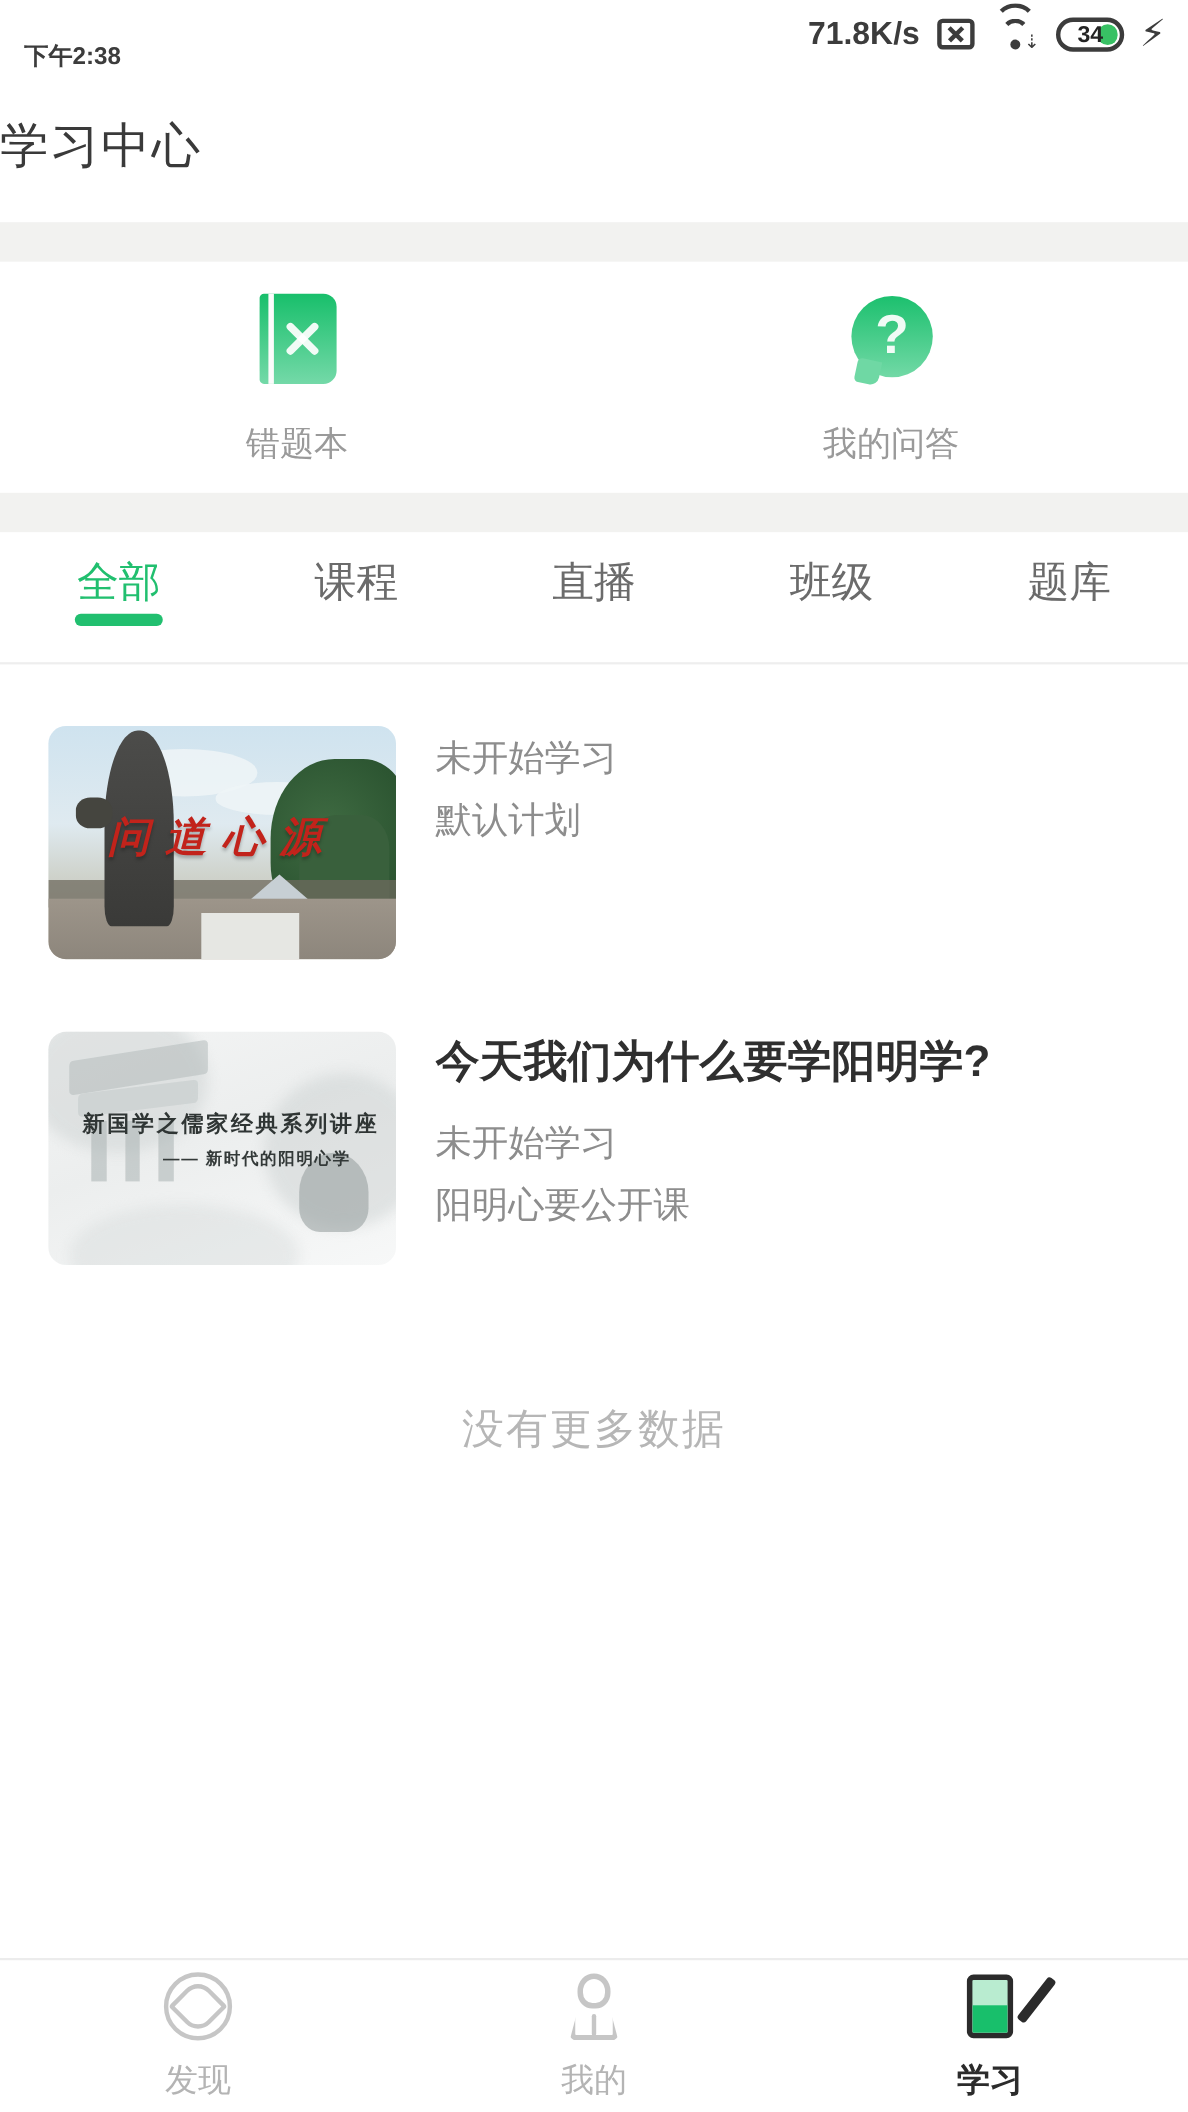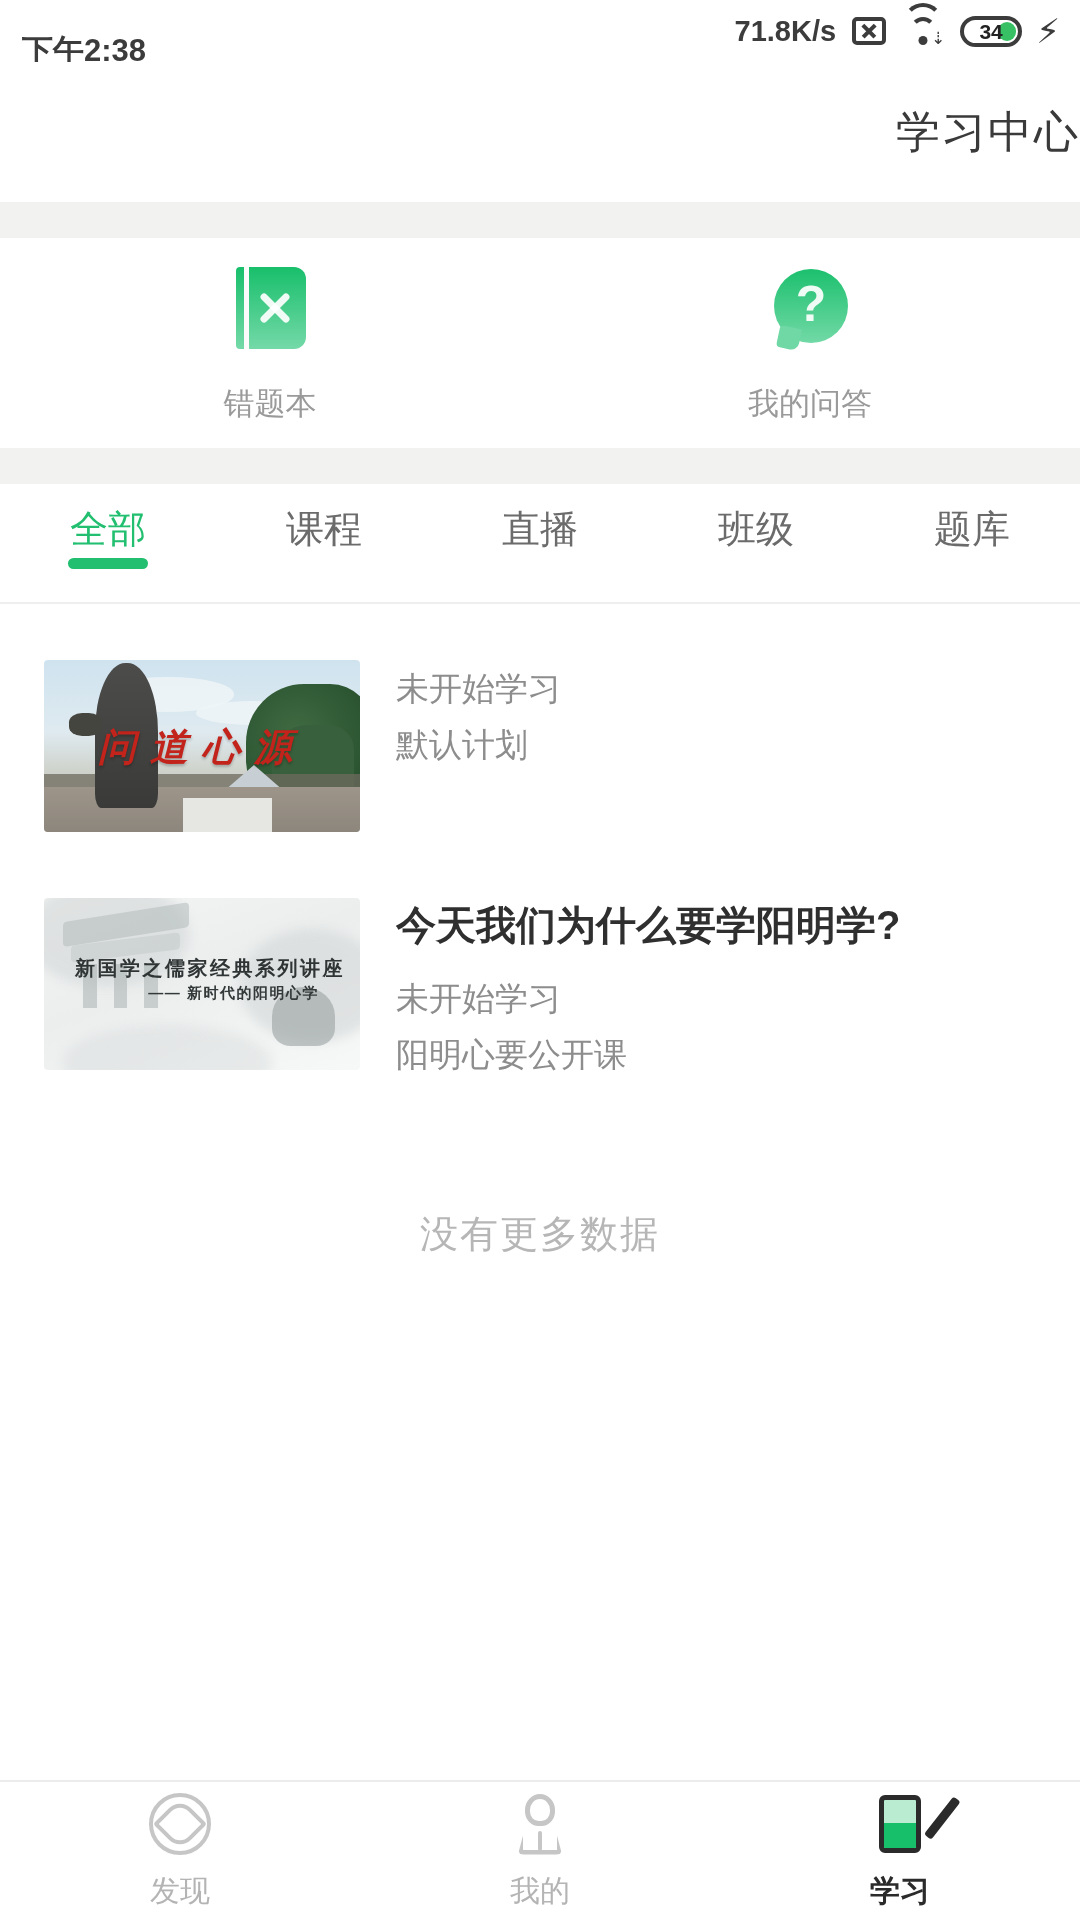--- a/index.html
+++ b/index.html
@@ -10,21 +10,21 @@
     overflow:hidden;
   }
   .phone { position:relative; width:1080px; height:1920px; background:#fff; display:flex; flex-direction:column; }
 
   
   .statusbar {
     height:62px; flex:0 0 62px;
     display:flex; align-items:center; justify-content:space-between;
     padding:0 20px 0 22px; background:#fff;
   }
-  .status-time { font-size:31px; font-weight:bold; color:#3c3c3c; letter-spacing:0px;margin-top:40px; }
+  .status-time { font-size:22px; font-weight:bold; color:#3c3c3c; letter-spacing:0px;margin-top:40px; }
   .status-right { display:flex; align-items:center; gap:16px; }
   .net-speed { font-size:29px; font-weight:bold; color:#3c3c3c; }
   .icon-xbox { width:34px; height:28px; border:4px solid #3c3c3c; border-radius:5px; position:relative; }
   .icon-xbox::before, .icon-xbox::after {
     content:""; position:absolute; left:50%; top:50%; width:17px; height:3.5px;
     background:#3c3c3c; transform-origin:center;
   }
   .icon-xbox::before { transform:translate(-50%,-50%) rotate(45deg); }
   .icon-xbox::after  { transform:translate(-50%,-50%) rotate(-45deg); }
   .icon-wifi { width:42px; height:32px; position:relative; }
@@ -37,21 +37,21 @@
               border-radius:50% 50% 50% 50%; transform:translateX(-50%); }
   .wifi-arrow { position:absolute; right:-1px; bottom:0px; font-size:17px; color:#3c3c3c; line-height:1; }
   .icon-battery { width:62px; height:31px; border:4px solid #3c3c3c; border-radius:16px;
                   position:relative; display:flex; align-items:center; }
   .batt-fill { position:absolute; right:2px; top:2px; bottom:2px; width:34%; background:#38c164; border-radius:13px; }
   .batt-num { position:relative; z-index:2; width:100%; text-align:center; font-size:21px;
               font-weight:bold; color:#232323; line-height:1; }
   .icon-bolt { font-size:34px; color:#3c3c3c; line-height:1; margin-left:-2px; }
 
   
-  .header { flex:0 0 140px; display:flex; align-items:center; justify-content:flex-end; background:#fff; }
+  .header { flex:0 0 140px; display:flex; align-items:center; justify-content:flex-start; background:#fff; }
   .header-title { font-size:44px; color:#3a3a3a; letter-spacing:2px; }
 
   .gap-bar { flex:0 0 36px; background:#f2f2f0; }
 
   
   .quick { flex:0 0 210px; background:#fff; display:flex; align-items:center; }
   .quick-item { flex:1; display:flex; flex-direction:column; align-items:center; gap:26px; }
   .quick-label { font-size:31px; color:#9a9a9a; }
   .qicon { width:96px; height:96px; position:relative; }
 
@@ -91,21 +91,21 @@
   .tabs { height:100%; display:flex; align-items:flex-start; padding-top:20px; }
   .tab { flex:1; text-align:center; position:relative; }
   .tab-label { font-size:38px; color:#6b6b6b; }
   .tab.active .tab-label { color:#21bf6f; }
   .tab-underline { position:absolute; left:50%; transform:translateX(-50%); bottom:-14px;
                    width:80px; height:11px; border-radius:6px; background:#21bf6f; }
 
   
   .list { flex:1 1 auto; background:#fff; padding-top:56px; overflow:hidden; }
   .row { display:flex; gap:36px; padding:0 40px 0 44px; margin-bottom:66px; }
-  .thumb { flex:0 0 316px; height:172px; border-radius:4px; overflow:hidden; position:relative; }
+  .thumb { flex:0 0 316px; height:212px; border-radius:16px; overflow:hidden; position:relative; }
 
   
   .t1 { background:linear-gradient(180deg,#cfe3ef 0%,#dfeaf0 42%,#cfd3cc 64%,#b9b2a6 100%); }
   .t1 .cloud { position:absolute; background:#eef4f7; border-radius:50%; opacity:.85; }
   .t1 .c1 { left:18%; top:10%; width:42%; height:20%; }
   .t1 .c2 { left:48%; top:24%; width:36%; height:14%; }
   .t1 .trees { position:absolute; right:-4%; top:14%; width:40%; height:74%;
                background:radial-gradient(circle at 40% 40%, #3f6b42 0%, #2d5632 60%, #24452a 100%);
                border-radius:46% 34% 20% 40%; }
   .t1 .trees2 { position:absolute; right:2%; top:38%; width:26%; height:48%;

